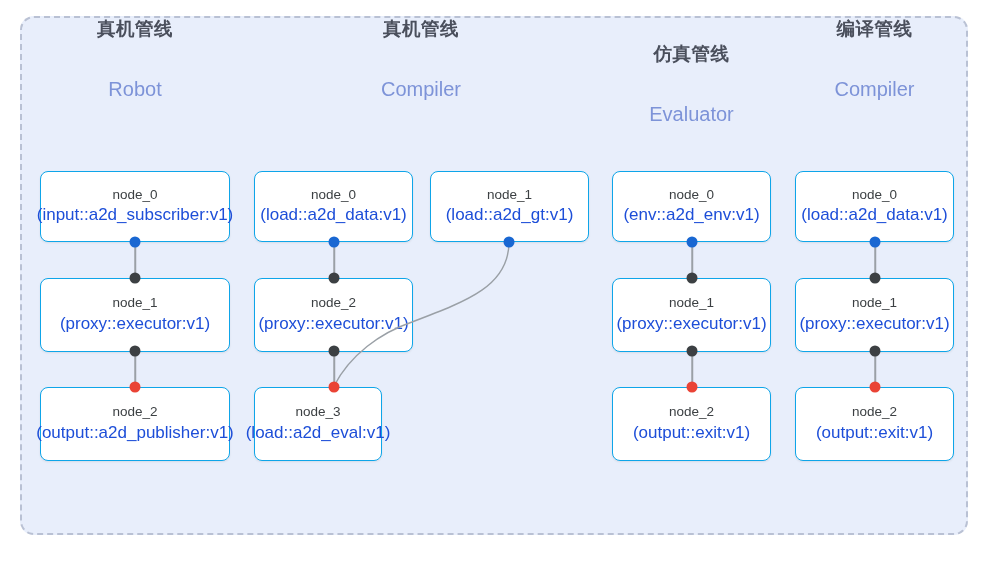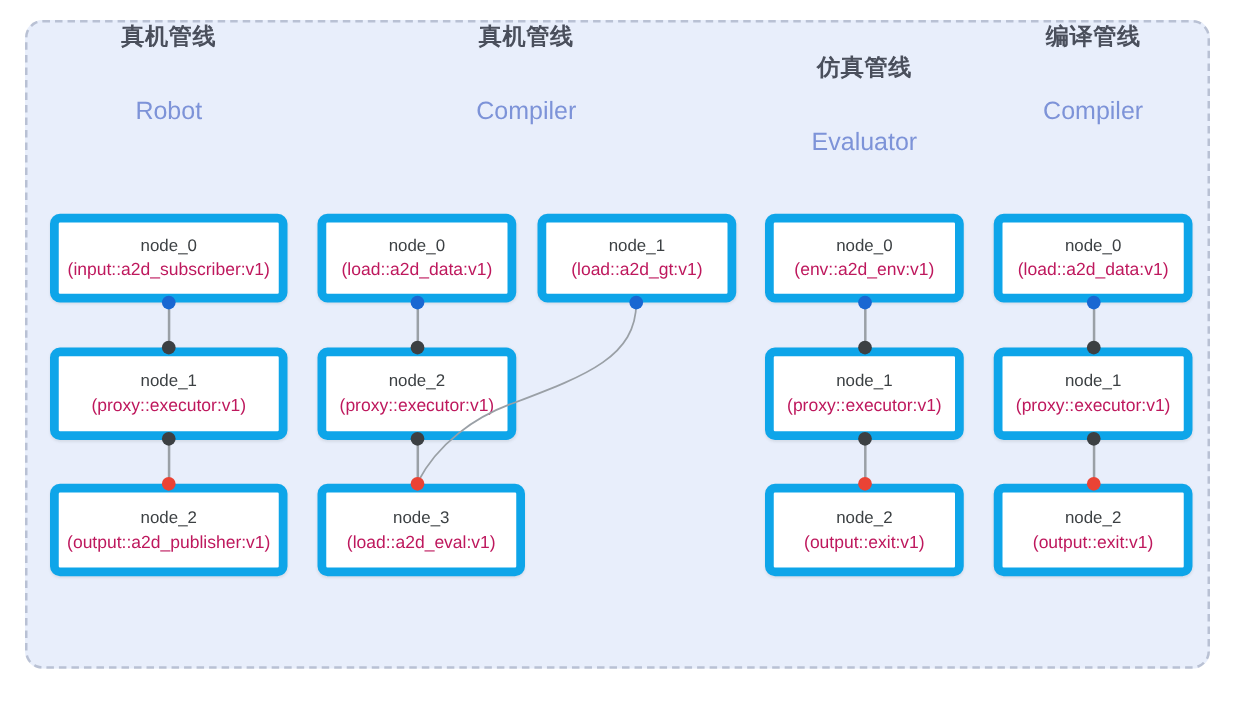--- a/index.html
+++ b/index.html
@@ -69,37 +69,37 @@
     font-weight: normal;
     color: #7d93d8;
     white-space: nowrap;
   }
 
   
   .node {
     position: absolute;
     box-sizing: border-box;
     background: #ffffff;
-    border: 7px solid #0ea5e9;
+    border: 1px solid #0ea5e9;
     border-radius: 8px;
     box-shadow: 0 1px 2px rgba(60, 64, 67, 0.10);
     display: flex;
     flex-direction: column;
     align-items: center;
     justify-content: center;
     text-align: center;
     line-height: 1.35;
   }
   .node-title {
     font-size: 13.5px;
     color: #3c4043;
   }
   .node-sub {
-    font-size: 14px;
-    color: #be185d;
+    font-size: 17px;
+    color: #1d4ed8;
     white-space: nowrap;
   }
 
   
   .port {
     position: absolute;
     width: 11px;
     height: 11px;
     border-radius: 50%;
     transform: translate(-50%, -50%);
@@ -194,21 +194,21 @@
     <div class="port out-blue" style="left:509px; top:242px;"></div>
 
     <div class="node" style="left:254px; top:278px; width:159px; height:74px;">
       <div class="node-title">node_2</div>
       <div class="node-sub">(proxy::executor:v1)</div>
     </div>
     <div class="port in-dark" style="left:334px; top:351px;"></div>
     <div class="link" style="left:334px; top:351px; height:36px;"></div>
     <div class="port out-red" style="left:334px; top:387px;"></div>
 
-    <div class="node" style="left:254px; top:387px; width:166px; height:74px;">
+    <div class="node" style="left:254px; top:387px; width:128px; height:74px;">
       <div class="node-title">node_3</div>
       <div class="node-sub">(load::a2d_eval:v1)</div>
     </div>
 
     <div class="column" style="left:612px; top:0px; width:159px; height:520px;margin-top:25px;">
       <div class="col-title">仿真管线</div>
       <div class="col-subtitle">Evaluator</div>
     </div>
 
     <div class="node" style="left:612px; top:171px; width:159px; height:71px;">

